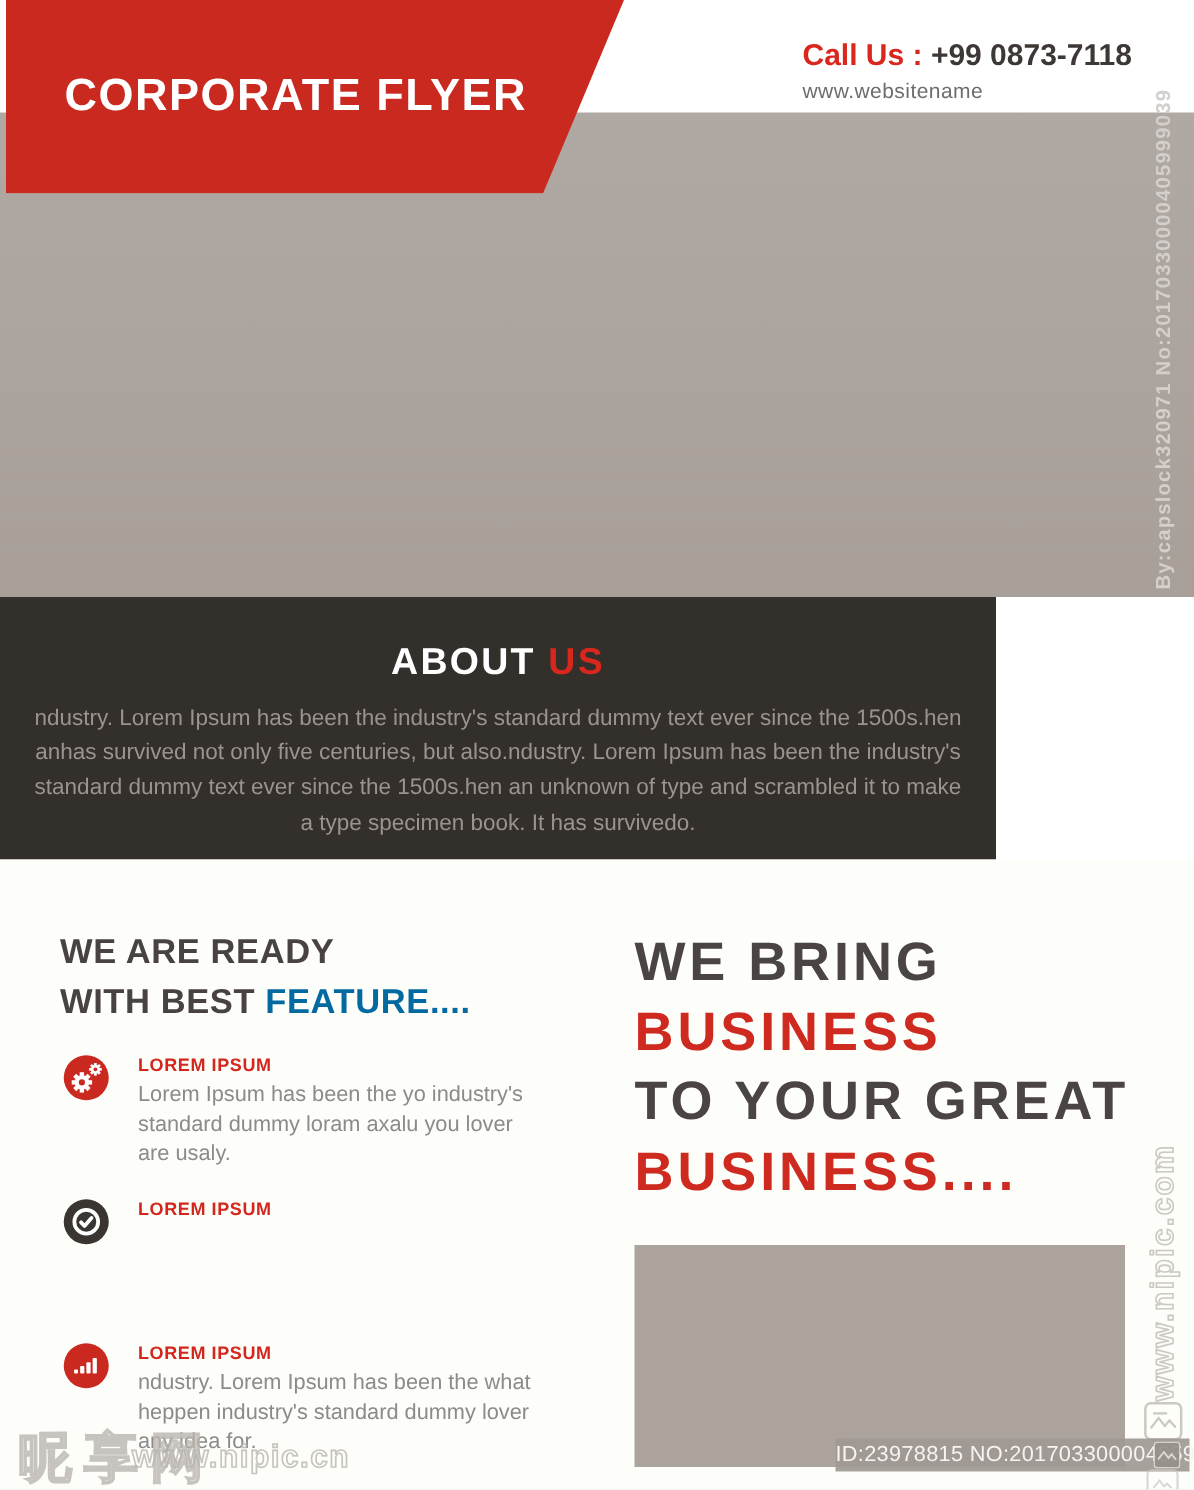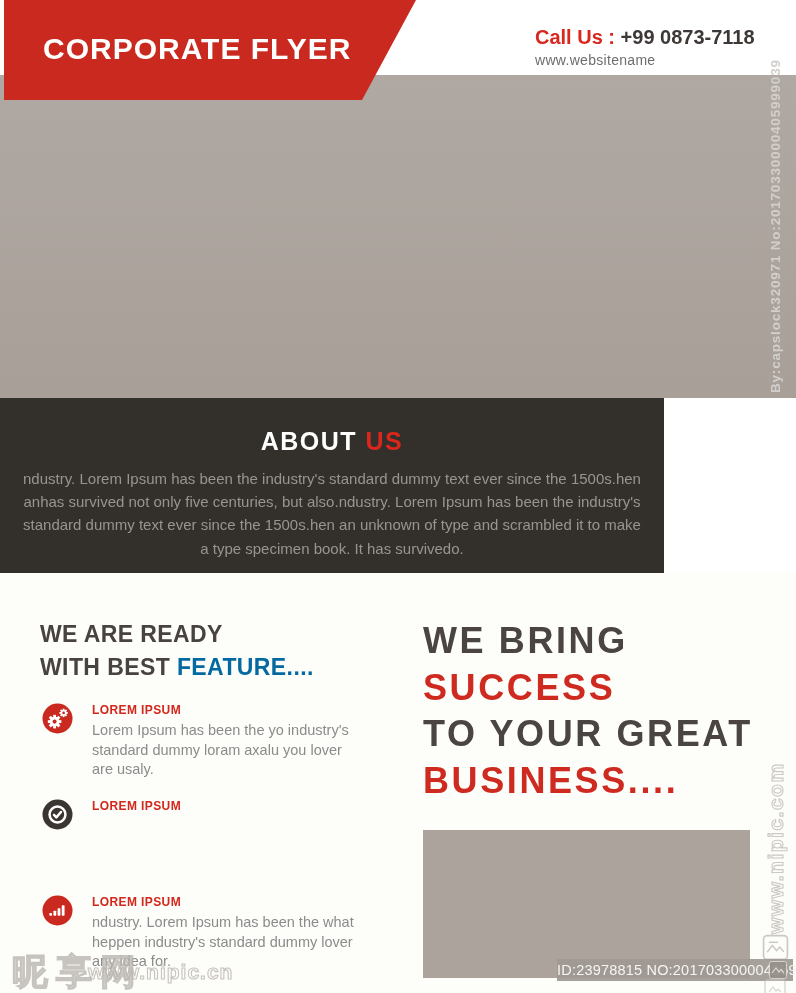--- a/index.html
+++ b/index.html
@@ -6,21 +6,21 @@
   .page{
     position:relative; width:796px; height:993px; margin:0 auto;
     background:#ffffff; overflow:hidden;
     font-family:"Liberation Sans","DejaVu Sans",sans-serif;
   }
   
   .header-band{position:absolute;top:0;left:0;width:796px;height:75px;background:#ffffff;}
   .hero{position:absolute;top:75px;left:0;width:796px;height:323px;
         background:linear-gradient(#b0a8a2,#a89f99);}
   .red-banner{
-    position:absolute;top:0;left:4px;width:412px;height:100px;background:#c9291f;
+    position:absolute;top:0;left:4px;width:412px;height:129px;background:#c9291f;
     clip-path:polygon(0 0,100% 0,calc(100% - 54px) 100%,0 100%);
     display:flex;align-items:center;
   }
   .red-banner .banner-title{
     color:#ffffff;font-size:30px;font-weight:bold;letter-spacing:1px;
     padding-left:39px;padding-bottom:2px;white-space:nowrap;
   }
   .contact{position:absolute;top:26px;left:535px;line-height:1.15;}
   .contact .call-line{font-size:20px;font-weight:bold;white-space:nowrap;}
   .contact .call-label{color:#d9271d;}
@@ -175,21 +175,21 @@
       <div class="feature-body">
         <div>ndustry. Lorem Ipsum has been the what</div>
         <div>heppen industry's standard dummy  lover</div>
         <div>any idea for.</div>
       </div>
     </div>
   </div>
 
   <div class="promo">
     <div>WE BRING</div>
-    <div class="accent">SUCCESS</div>
+    <div class="accent">BUSINESS</div>
     <div>TO YOUR GREAT</div>
     <div class="accent">BUSINESS....</div>
   </div>
 
   <div class="promo-img"></div>
 
   <div class="wm wm-side-credit">By:capslock320971  No:20170330000405999039</div>
 
   <div class="wm wm-nipic-v outlined">www.nipic.com</div>
   <div class="wm wm-nipic-logo">

